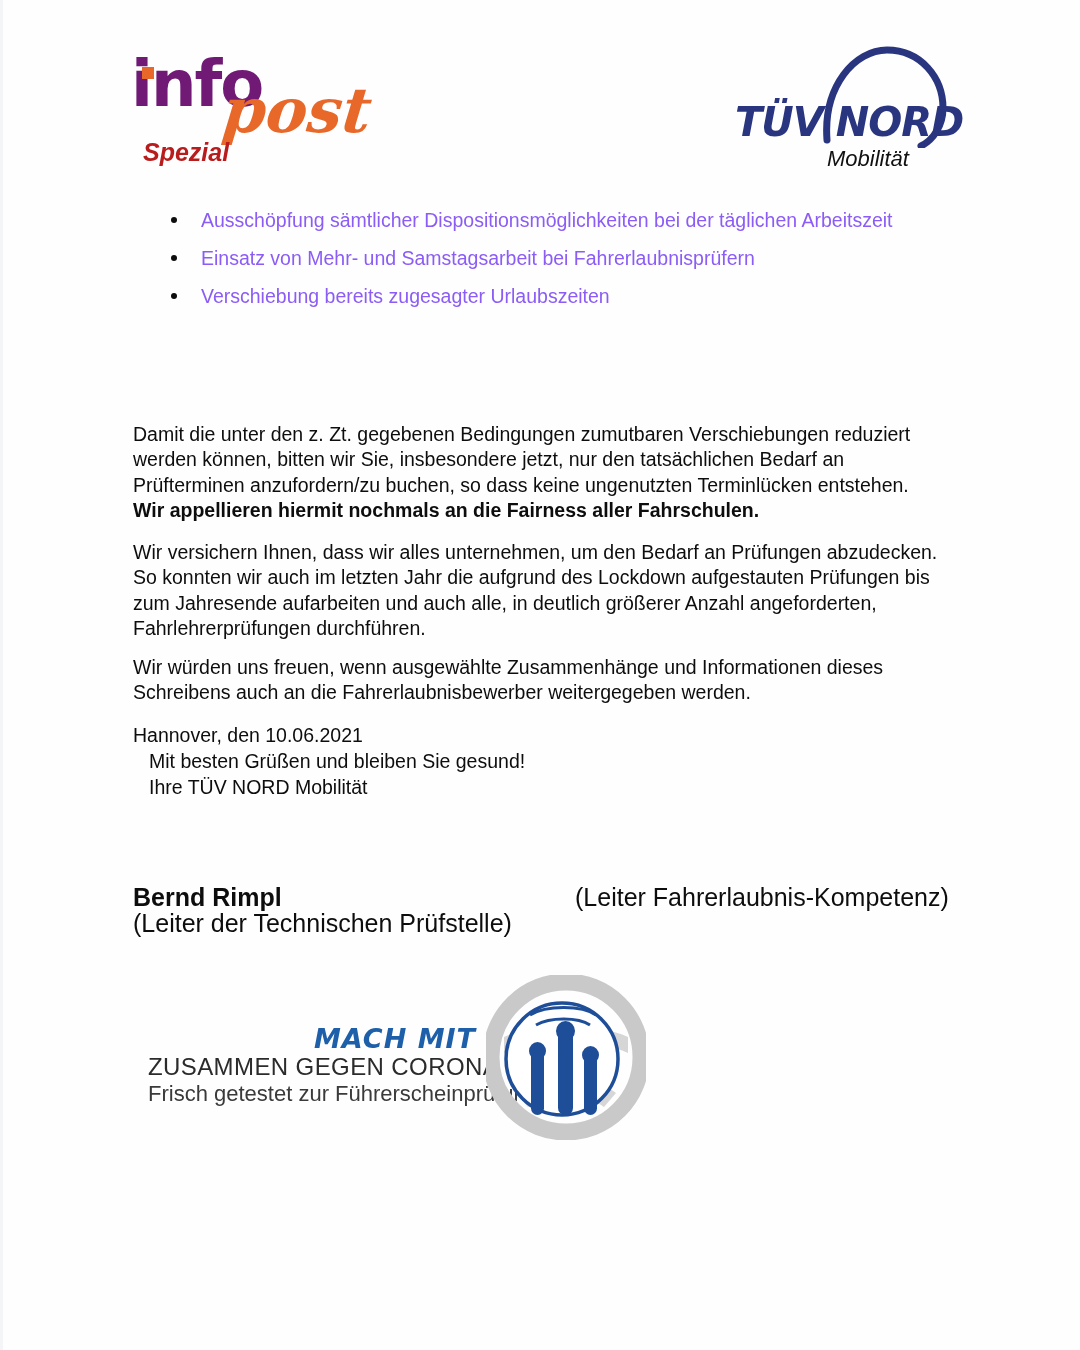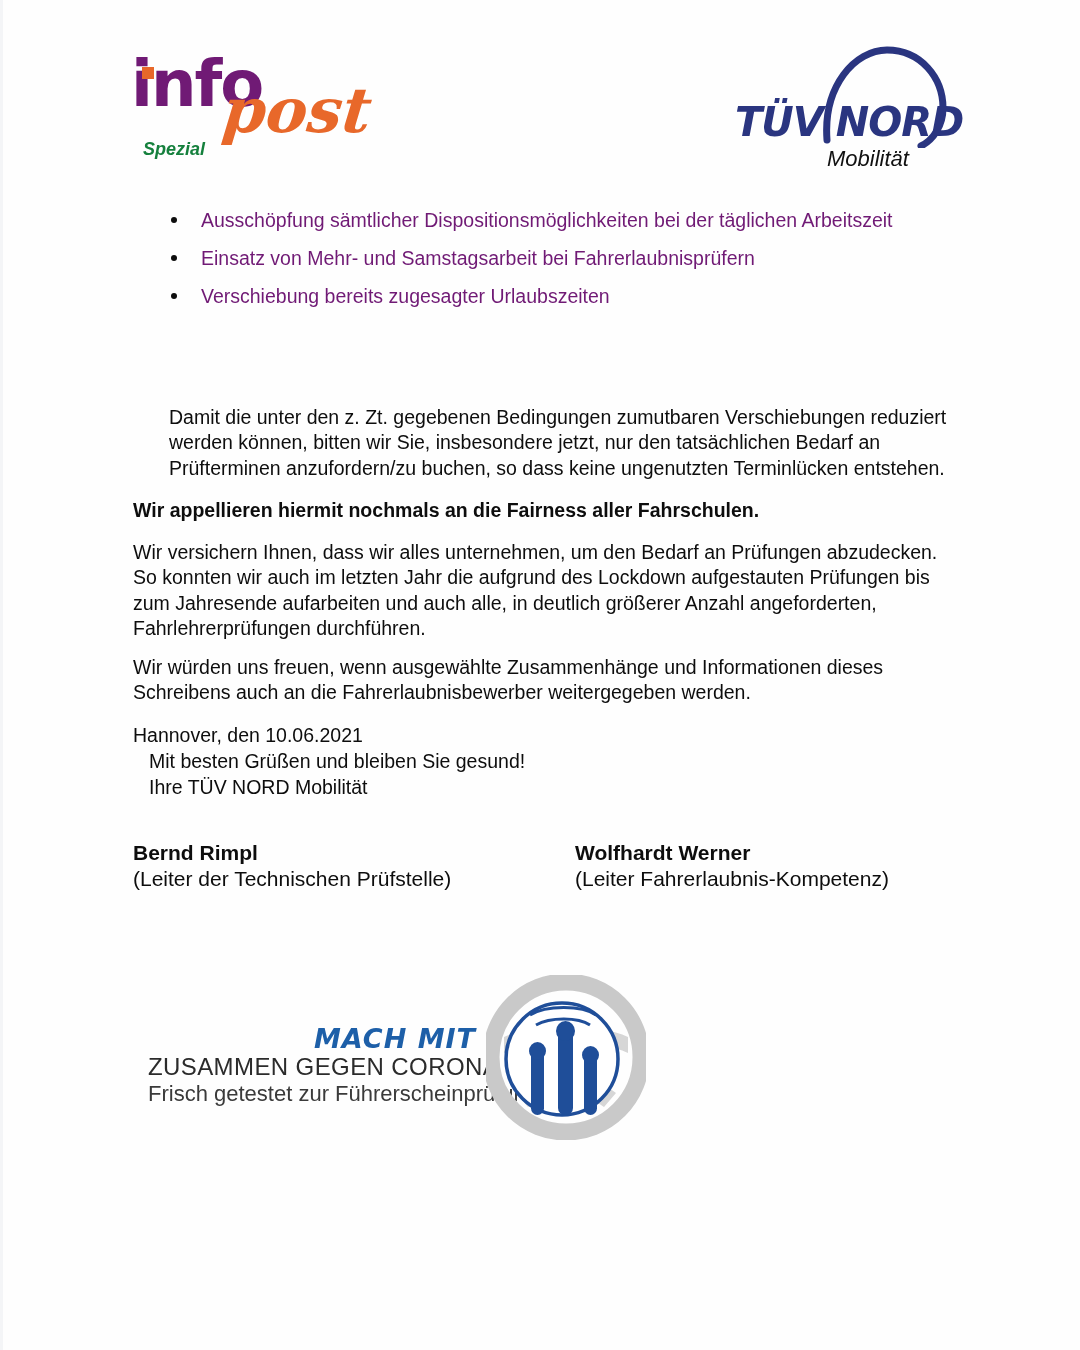--- a/index.html
+++ b/index.html
@@ -71,22 +71,22 @@
     line-height: 1;
     transform: skewX(-6deg);
   }
   .infopost-spezial {
     position: absolute;
     left: 12px;
     top: 88px;
     font-family: "Liberation Sans", sans-serif;
     font-style: italic;
     font-weight: bold;
-    font-size: 18px;
-    color: #15803d;
+    font-size: 25px;
+    color: #b91c1c;
     line-height: 1;
   }
 
   
   .tuv-logo {
     position: absolute;
     left: 726px;
     top: 44px;
     width: 220px;
     height: 135px;
@@ -138,21 +138,21 @@
     margin: 0;
     padding: 0;
     list-style: none;
   }
   .bullets li {
     position: relative;
     padding-left: 32px;
     margin-bottom: 14px;
     font-size: 19.5px;
     line-height: 24px;
-    color: #701a75;
+    color: #8b5cf6;
     white-space: nowrap;
   }
   .bullets li::before {
     content: "";
     position: absolute;
     left: 2px;
     top: 9px;
     width: 6px;
     height: 6px;
     border-radius: 50%;
@@ -164,38 +164,39 @@
     left: 130px;
     width: 828px;
     font-size: 19.5px;
     line-height: 25.5px;
     color: #0d0d0d;
     text-align: left;
   }
   .para.bold {
     font-weight: bold;
   }
-  .p1 { top: 385px; margin-left: 36px; }
+  .p1 { top: 402px; }
   .p2 { top: 478px; }
   .p3 { top: 520px; }
   .p4 { top: 635px; }
   .p5 { top: 703px; }
   .p6 { top: 749px; margin-left: 16px; }
 
   .sig-block {
     position: absolute;
     left: 130px;
     top: 840px;
     width: 828px;
     display: flex;
   }
   .sig-col {
-    font-size: 21px;
+    font-size: 25px;
     line-height: 26px;
     color: #0d0d0d;
+    margin-top: 44px;
   }
   .sig-col.first { width: 442px; }
   .sig-name {
     font-weight: bold;
   }
   .sig-role {
     font-weight: normal;
   }
 
   
@@ -292,21 +293,20 @@
       <div>Mit besten Grüßen und bleiben Sie gesund!</div>
       <div style="font-weight:normal;">Ihre TÜV NORD Mobilität</div>
     </div>
 
     <div class="sig-block">
       <div class="sig-col first">
         <div class="sig-name">Bernd Rimpl</div>
         <div class="sig-role">(Leiter der Technischen Prüfstelle)</div>
       </div>
       <div class="sig-col">
-        <div class="sig-name">Wolfhardt Werner</div>
         <div class="sig-role">(Leiter Fahrerlaubnis-Kompetenz)</div>
       </div>
     </div>
 
   </div>
 
   <div class="machmit">
 
     <div class="mm-text">
       <div class="mm-title">MACH MIT</div>

